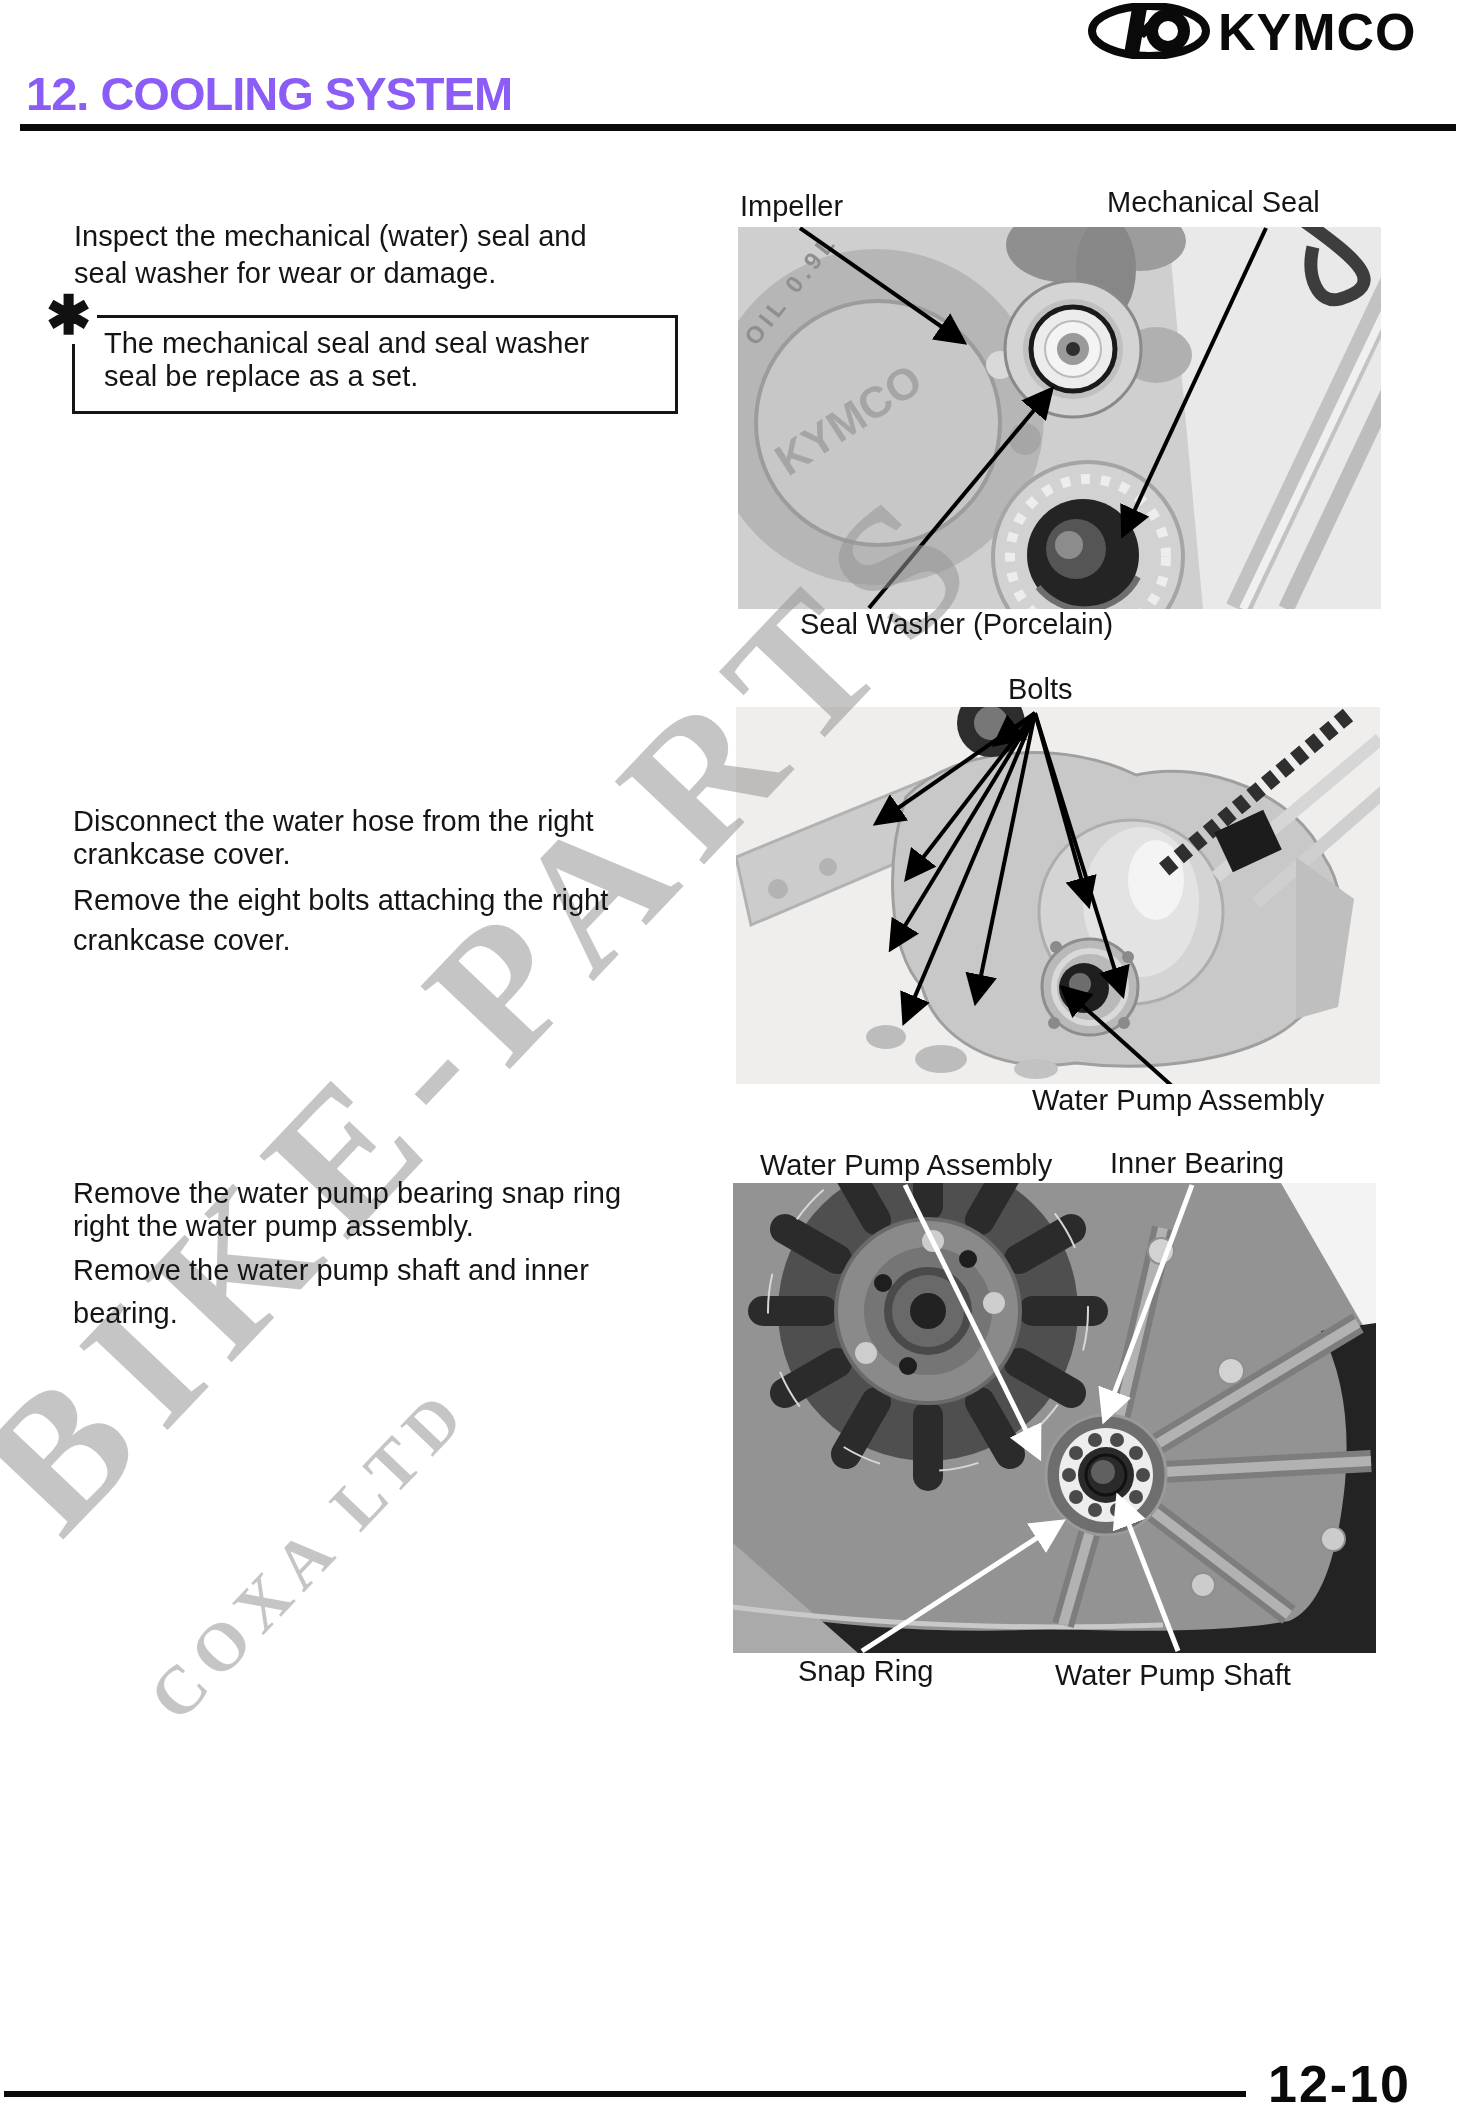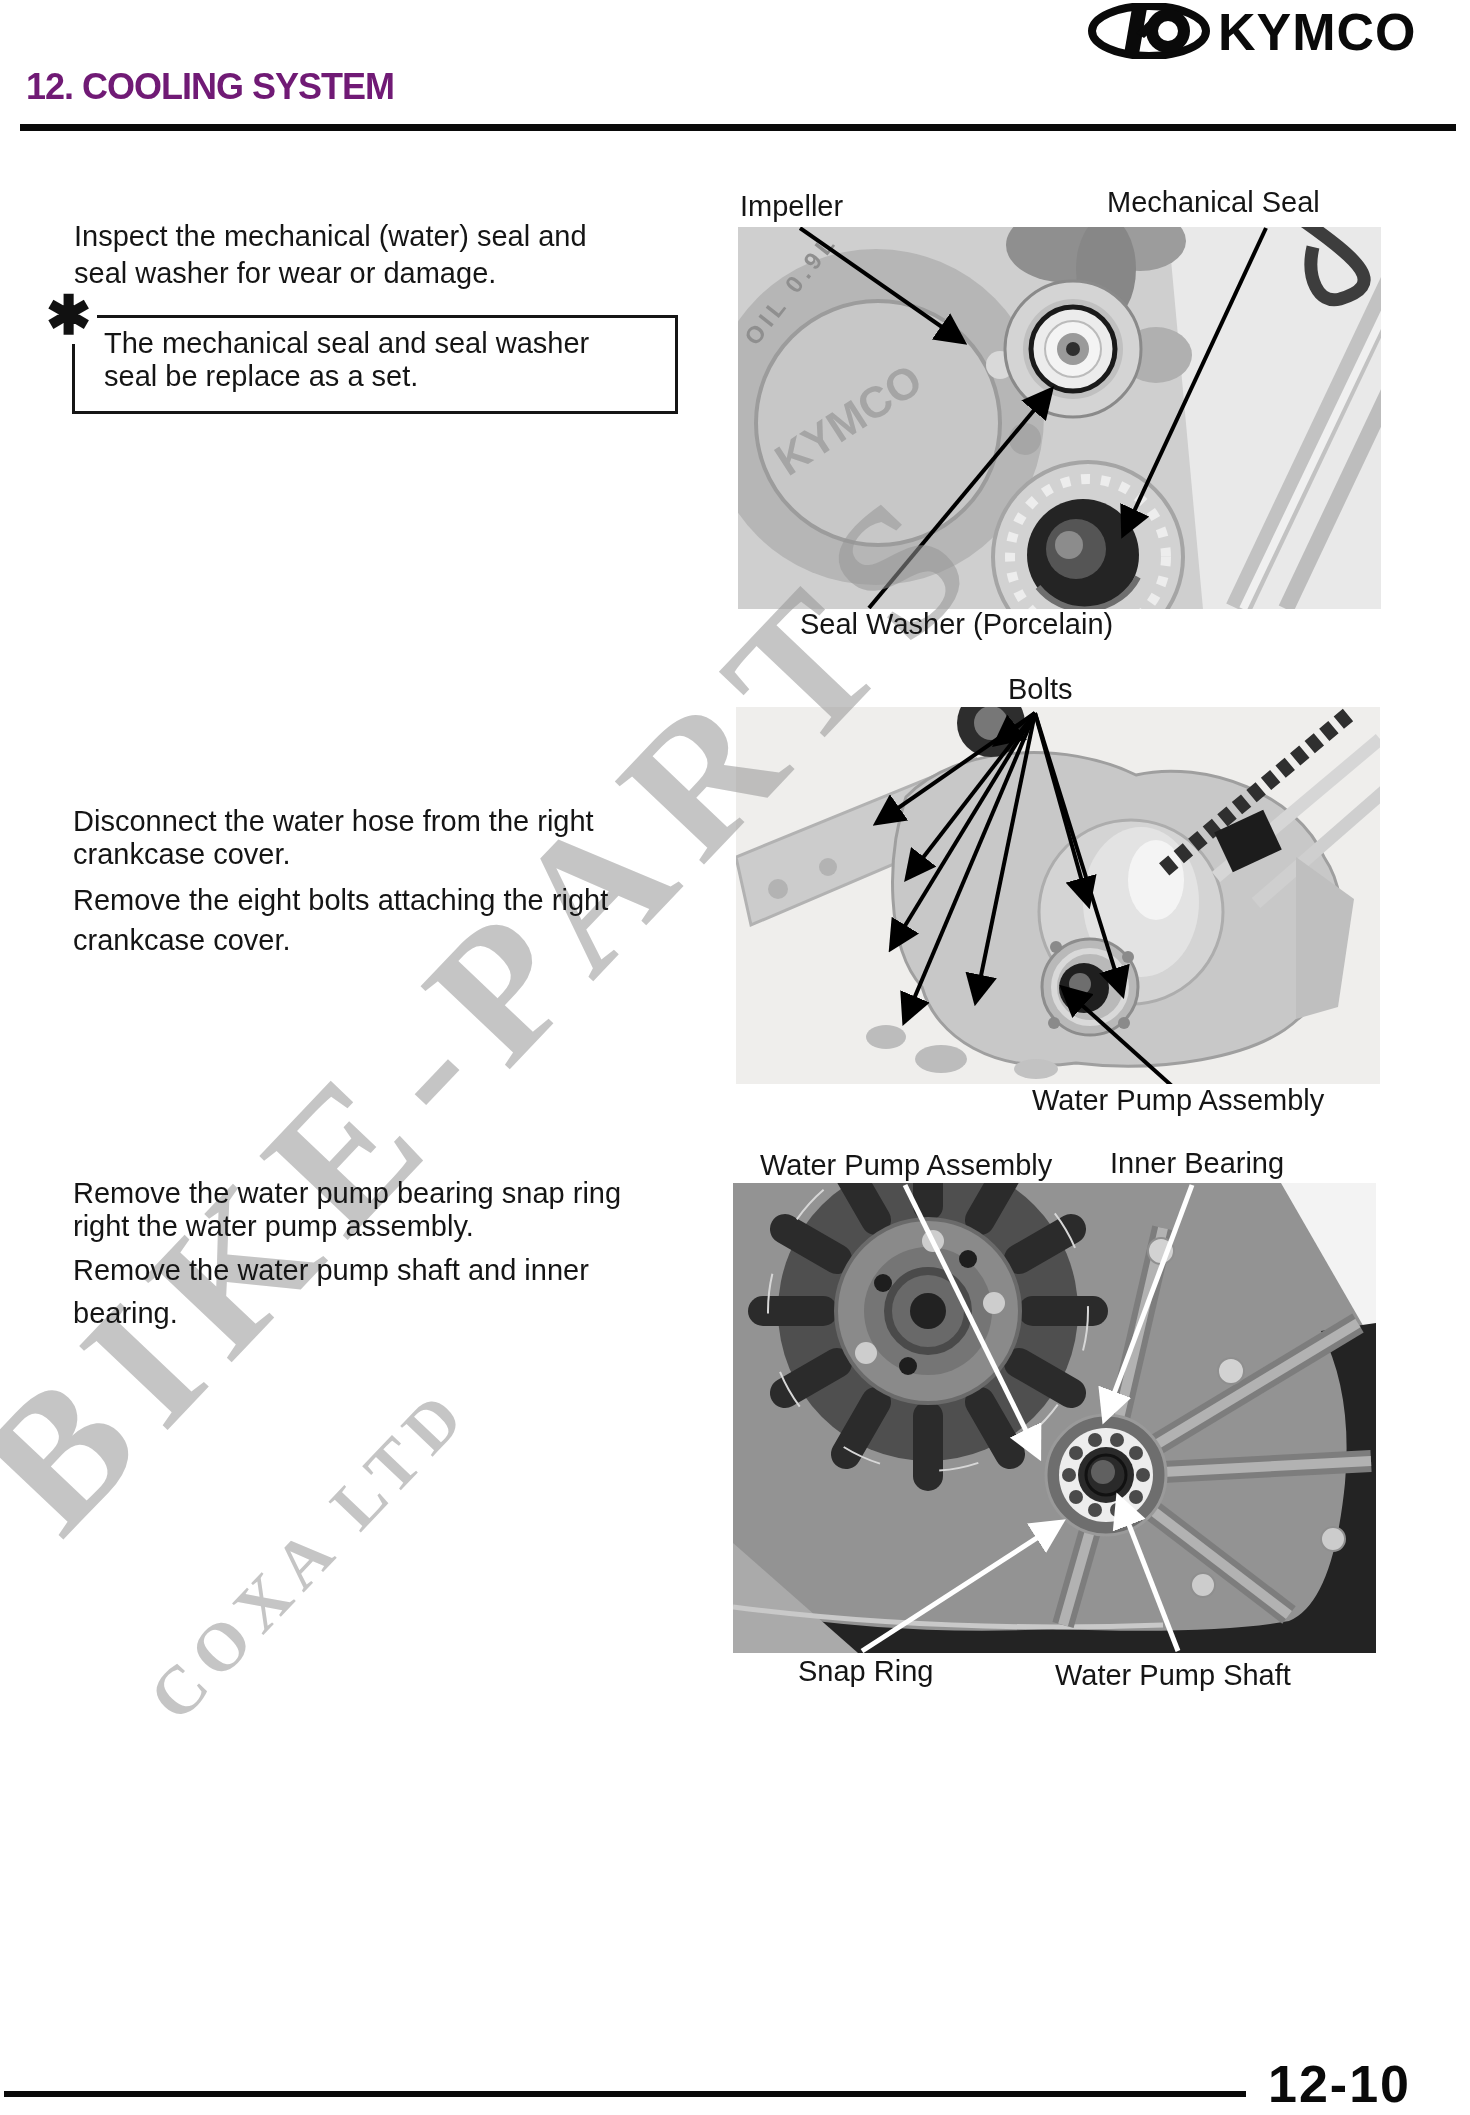--- a/index.html
+++ b/index.html
@@ -1,19 +1,19 @@
 <!DOCTYPE html>
 <html><head>
 <meta charset="utf-8">
 <style>
   html,body{margin:0;padding:0;background:#ffffff;}
   .page{position:relative;width:1470px;height:2115px;background:#ffffff;overflow:hidden;
         font-family:"Liberation Sans",sans-serif;color:#111;}
   .abs{position:absolute;white-space:nowrap;} .z3{z-index:3;}
-  .h1{font-size:36px;font-weight:bold;letter-spacing:-1px;color:#701a75;}
+  .h1{font-size:47px;font-weight:bold;letter-spacing:-1px;color:#8b5cf6;}
   .brand{font-size:52px;font-weight:bold;letter-spacing:1px;color:#0a0a0a;}
   .model{font-size:31px;font-weight:bold;color:#0a0a0a;}
   .rule{position:absolute;background:#0a0a0a;}
   .body{font-size:29px;color:#151515;}
   .bold{font-weight:bold;}
   .label{font-size:29px;color:#151515;z-index:3;}
   .notebox{position:absolute;left:72px;top:315px;width:600px;height:93px;border:3px solid #151515;z-index:2;}
   .star{position:absolute;left:44px;top:288px;font-size:54px;font-weight:bold;z-index:4;background:#fff;padding:0 6px 2px 2px;line-height:1;}
   .wm{position:absolute;font-family:"Liberation Serif",serif;font-weight:bold;
       color:rgba(150,150,150,0.55);z-index:2;pointer-events:none;transform-origin:left bottom;}

